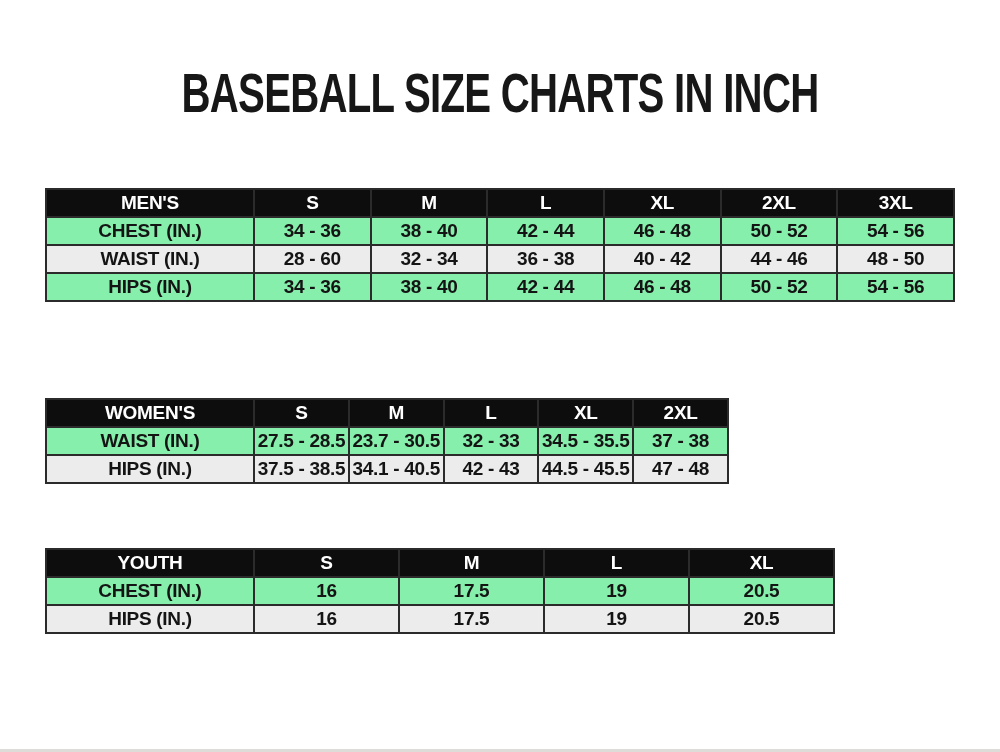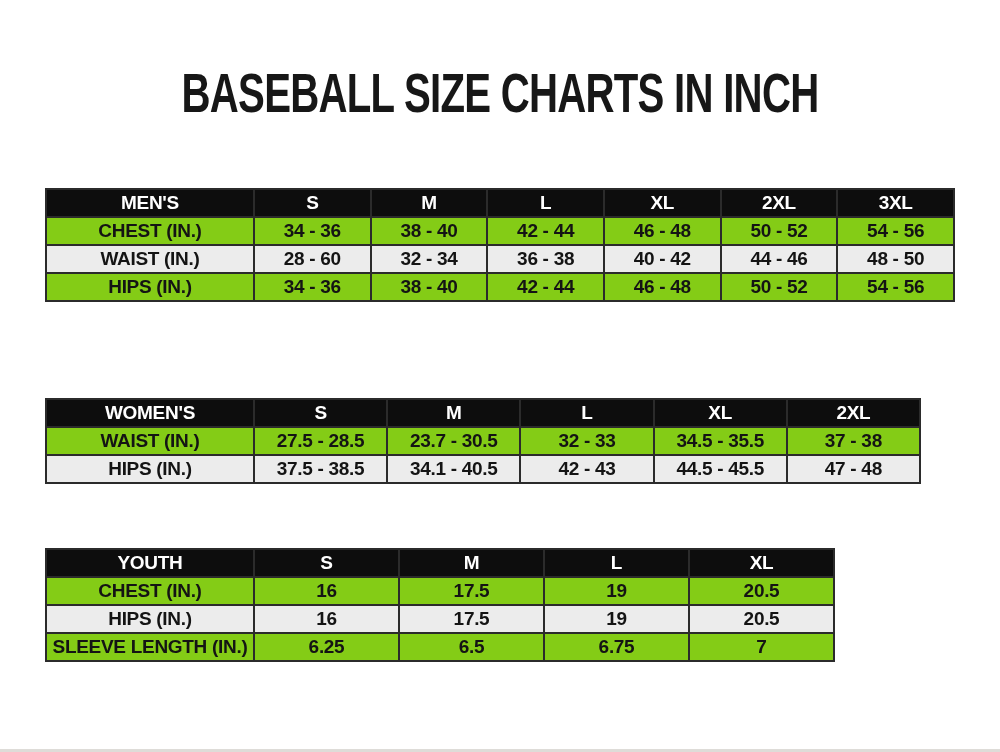--- a/index.html
+++ b/index.html
@@ -24,24 +24,24 @@
     letter-spacing: -1px;
     color: #171717;
     transform: scaleX(0.73);
     transform-origin: 50% 50%;
     white-space: nowrap;
   }
   table.size-table {
     position: absolute;
     border-collapse: collapse;
     table-layout: fixed;
-    background: #84cc16;
+    background: #86efac;
   }
   #mens-table   { left: 45px; top: 188px; width: 910px; }
-  #womens-table { left: 45px; top: 398px; width: 876px; }
+  #womens-table { left: 45px; top: 398px; width: 684px; }
   #youth-table  { left: 45px; top: 548px; width: 790px; }
   .size-table th, .size-table td {
     border: 2px solid #2b2b2b;
     text-align: center;
     vertical-align: middle;
     font-weight: bold;
     height: 28px;
     letter-spacing: -0.3px;
     white-space: nowrap;
     overflow: hidden;
@@ -187,23 +187,16 @@
         <td>19</td>
         <td>20.5</td>
       </tr>
       <tr>
         <td>HIPS (IN.)</td>
         <td>16</td>
         <td>17.5</td>
         <td>19</td>
         <td>20.5</td>
       </tr>
-      <tr>
-        <td>SLEEVE LENGTH (IN.)</td>
-        <td>6.25</td>
-        <td>6.5</td>
-        <td>6.75</td>
-        <td>7</td>
-      </tr>
     </tbody>
   </table>
 
 <div class="scan-strip"></div>
 
 </body></html>

